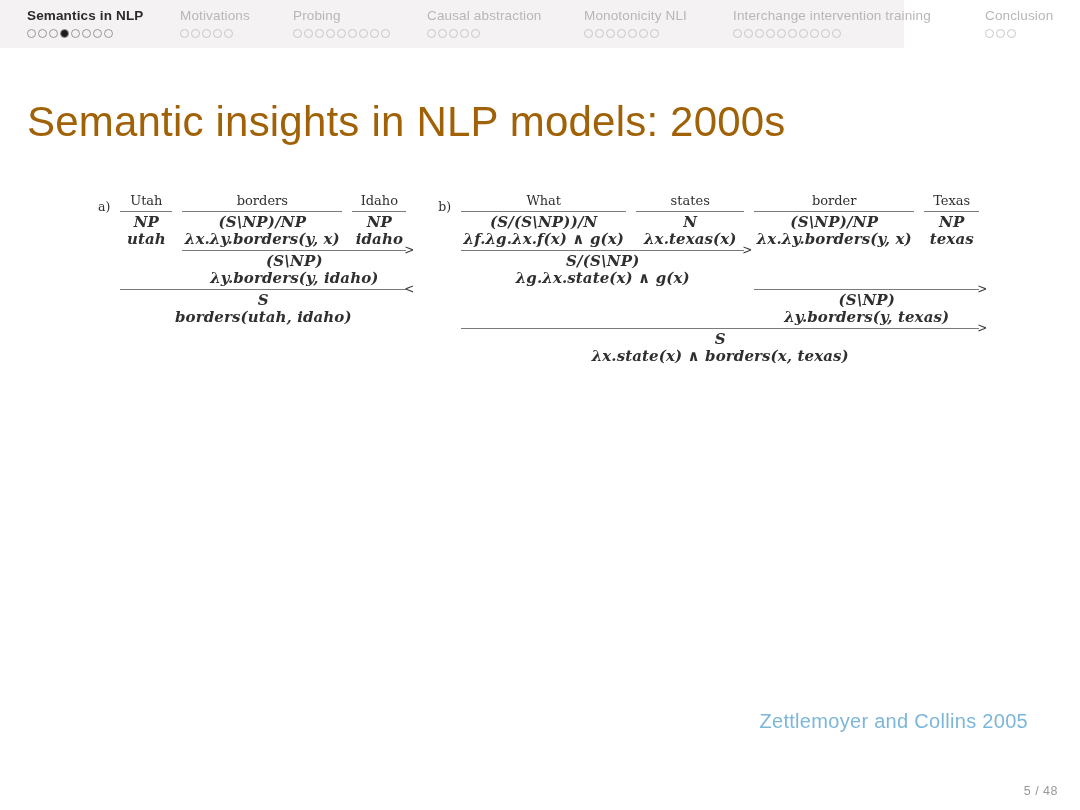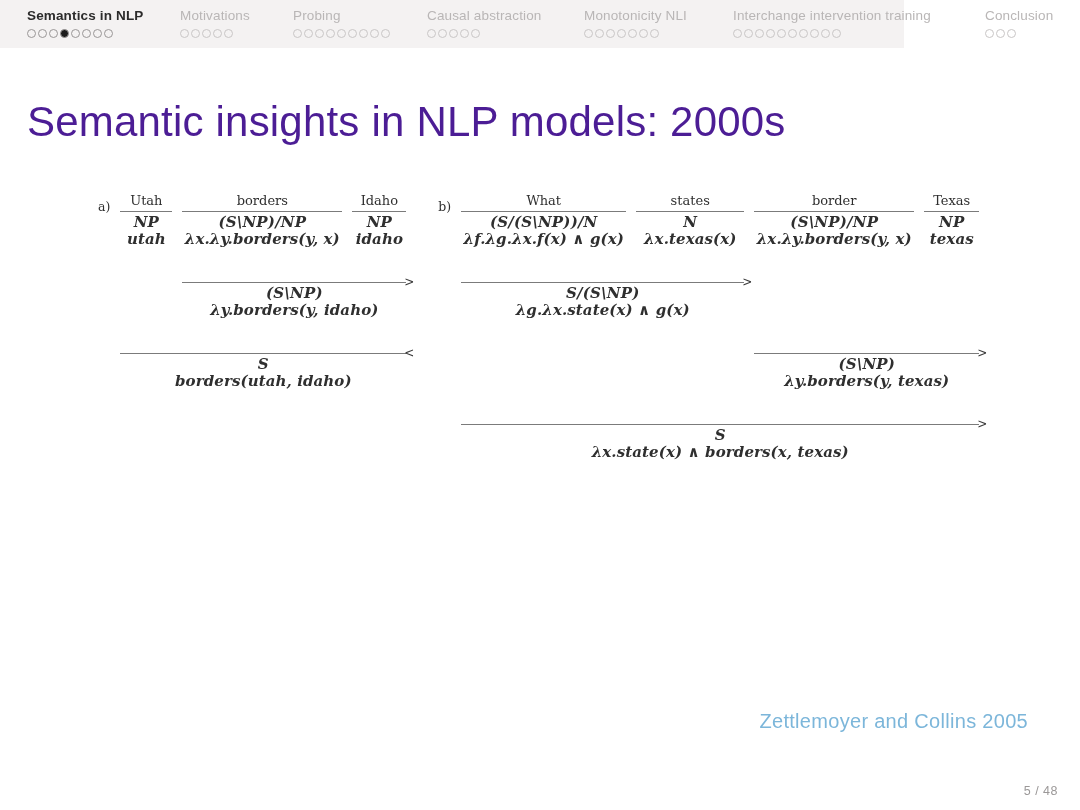--- a/index.html
+++ b/index.html
@@ -65,21 +65,21 @@
     background: #1c1c1c;
     border-color: #1c1c1c;
   }
 
   
   .slide-title {
     position: absolute;
     top: 70px;
     left: 27px;
     font-size: 42px;
-    color: #4c1d95;
+    color: #a16207;
     letter-spacing: .2px;
     font-weight: 400;
     white-space: nowrap;
   }
 
   
   .figure {
     position: absolute;
     top: 193px;
     left: 98px;
@@ -94,21 +94,20 @@
   }
   .panel-label {
     font-size: 12.5px;
     padding-top: 6px;
     padding-right: 10px;
     font-family: "DejaVu Serif", "Liberation Serif", serif;
   }
   .deriv {
     display: flex;
     flex-direction: column;
-    gap: 32px;
   }
   .deriv-row {
     display: flex;
     align-items: flex-start;
   }
   
   .cell {
     display: flex;
     flex-direction: column;
     align-items: center;

